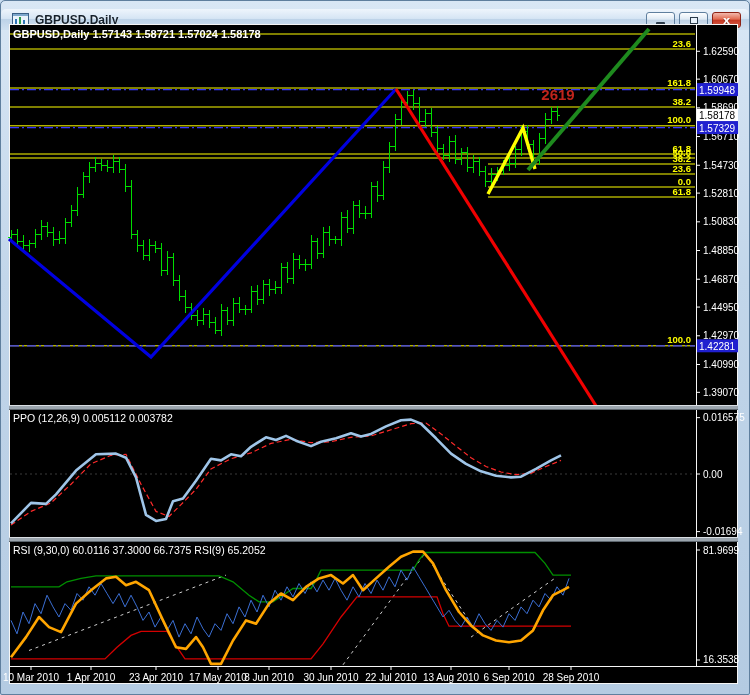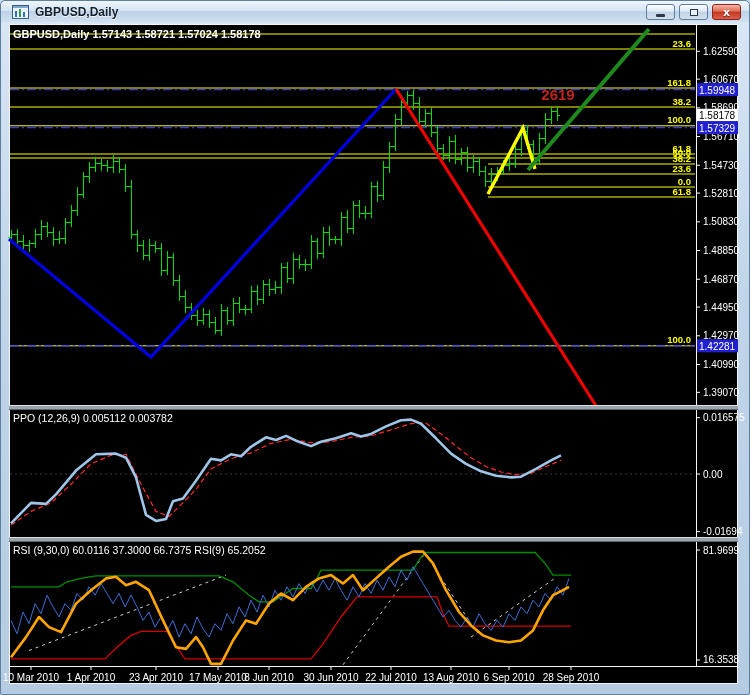--- a/index.html
+++ b/index.html
@@ -1,20 +1,20 @@
 <!DOCTYPE html>
 <html><head>
 <meta charset="utf-8">
 <style>
   html,body{margin:0;padding:0;background:#c8dcf0;width:750px;height:695px;overflow:hidden;
     font-family:"Liberation Sans",sans-serif;}
   .mt-window{position:absolute;left:0;top:0;width:750px;height:695px;
     background:linear-gradient(180deg,#d9e7f5 0%,#c2d6ea 40%,#b4cbe2 100%);
     border:1px solid #5f7f9e;border-radius:5px 5px 2px 2px;box-sizing:border-box;}
-  .titlebar{position:absolute;left:0;top:0;width:100%;height:21px;
+  .titlebar{position:absolute;left:0;top:8px;width:100%;height:21px;
     background:linear-gradient(180deg,#eef5fc 0%,#d6e5f4 45%,#bed3e8 50%,#cfe0f0 100%);
     border-radius:5px 5px 0 0;display:flex;align-items:center;}
   .title-icon{position:absolute;left:11px;top:4px;width:17px;height:14px;
     background:#eaf3fb;border:1px solid #3a5f85;box-sizing:border-box;}
   .title-icon .bar1{position:absolute;left:2px;top:5px;width:2px;height:6px;background:#2e74b5;}
   .title-icon .bar2{position:absolute;left:6px;top:3px;width:2px;height:8px;background:#2e9b4e;}
   .title-icon .bar3{position:absolute;left:10px;top:6px;width:2px;height:5px;background:#2e74b5;}
   .title-icon .cap{position:absolute;left:0;top:0;width:100%;height:2px;background:#7da7cc;}
   .title-text{position:absolute;left:34px;top:4px;font-size:12px;font-weight:bold;color:#15202b;
     text-shadow:0 1px 0 rgba(255,255,255,.7);}

